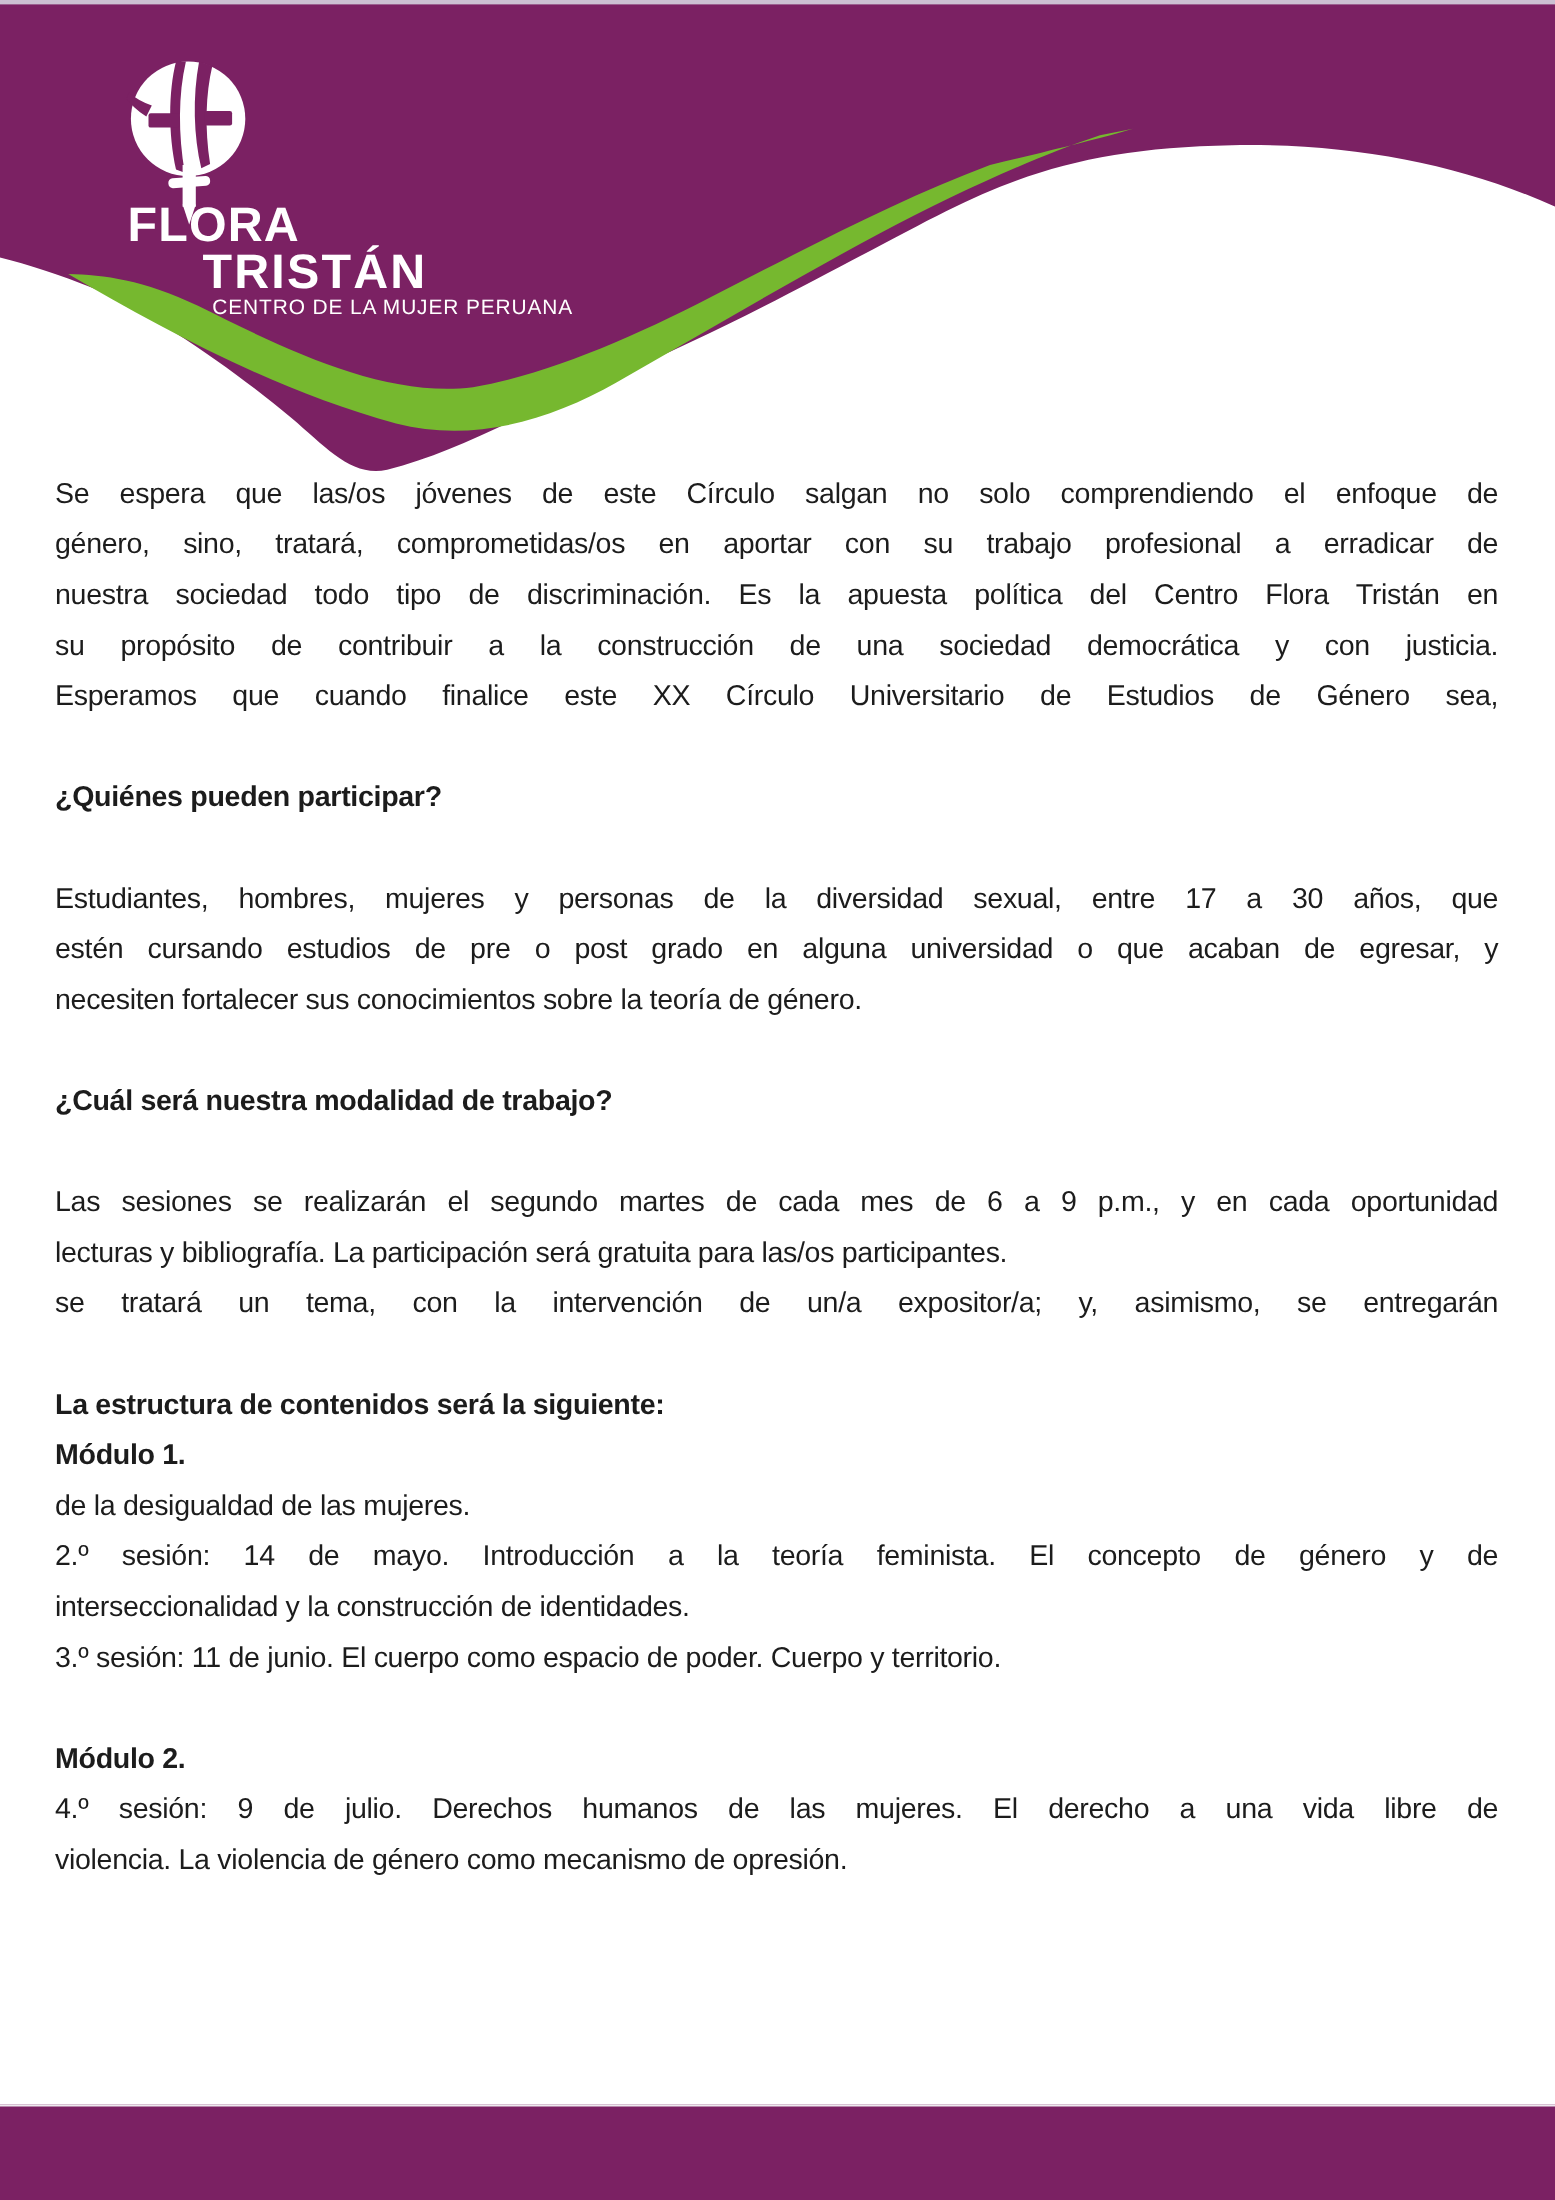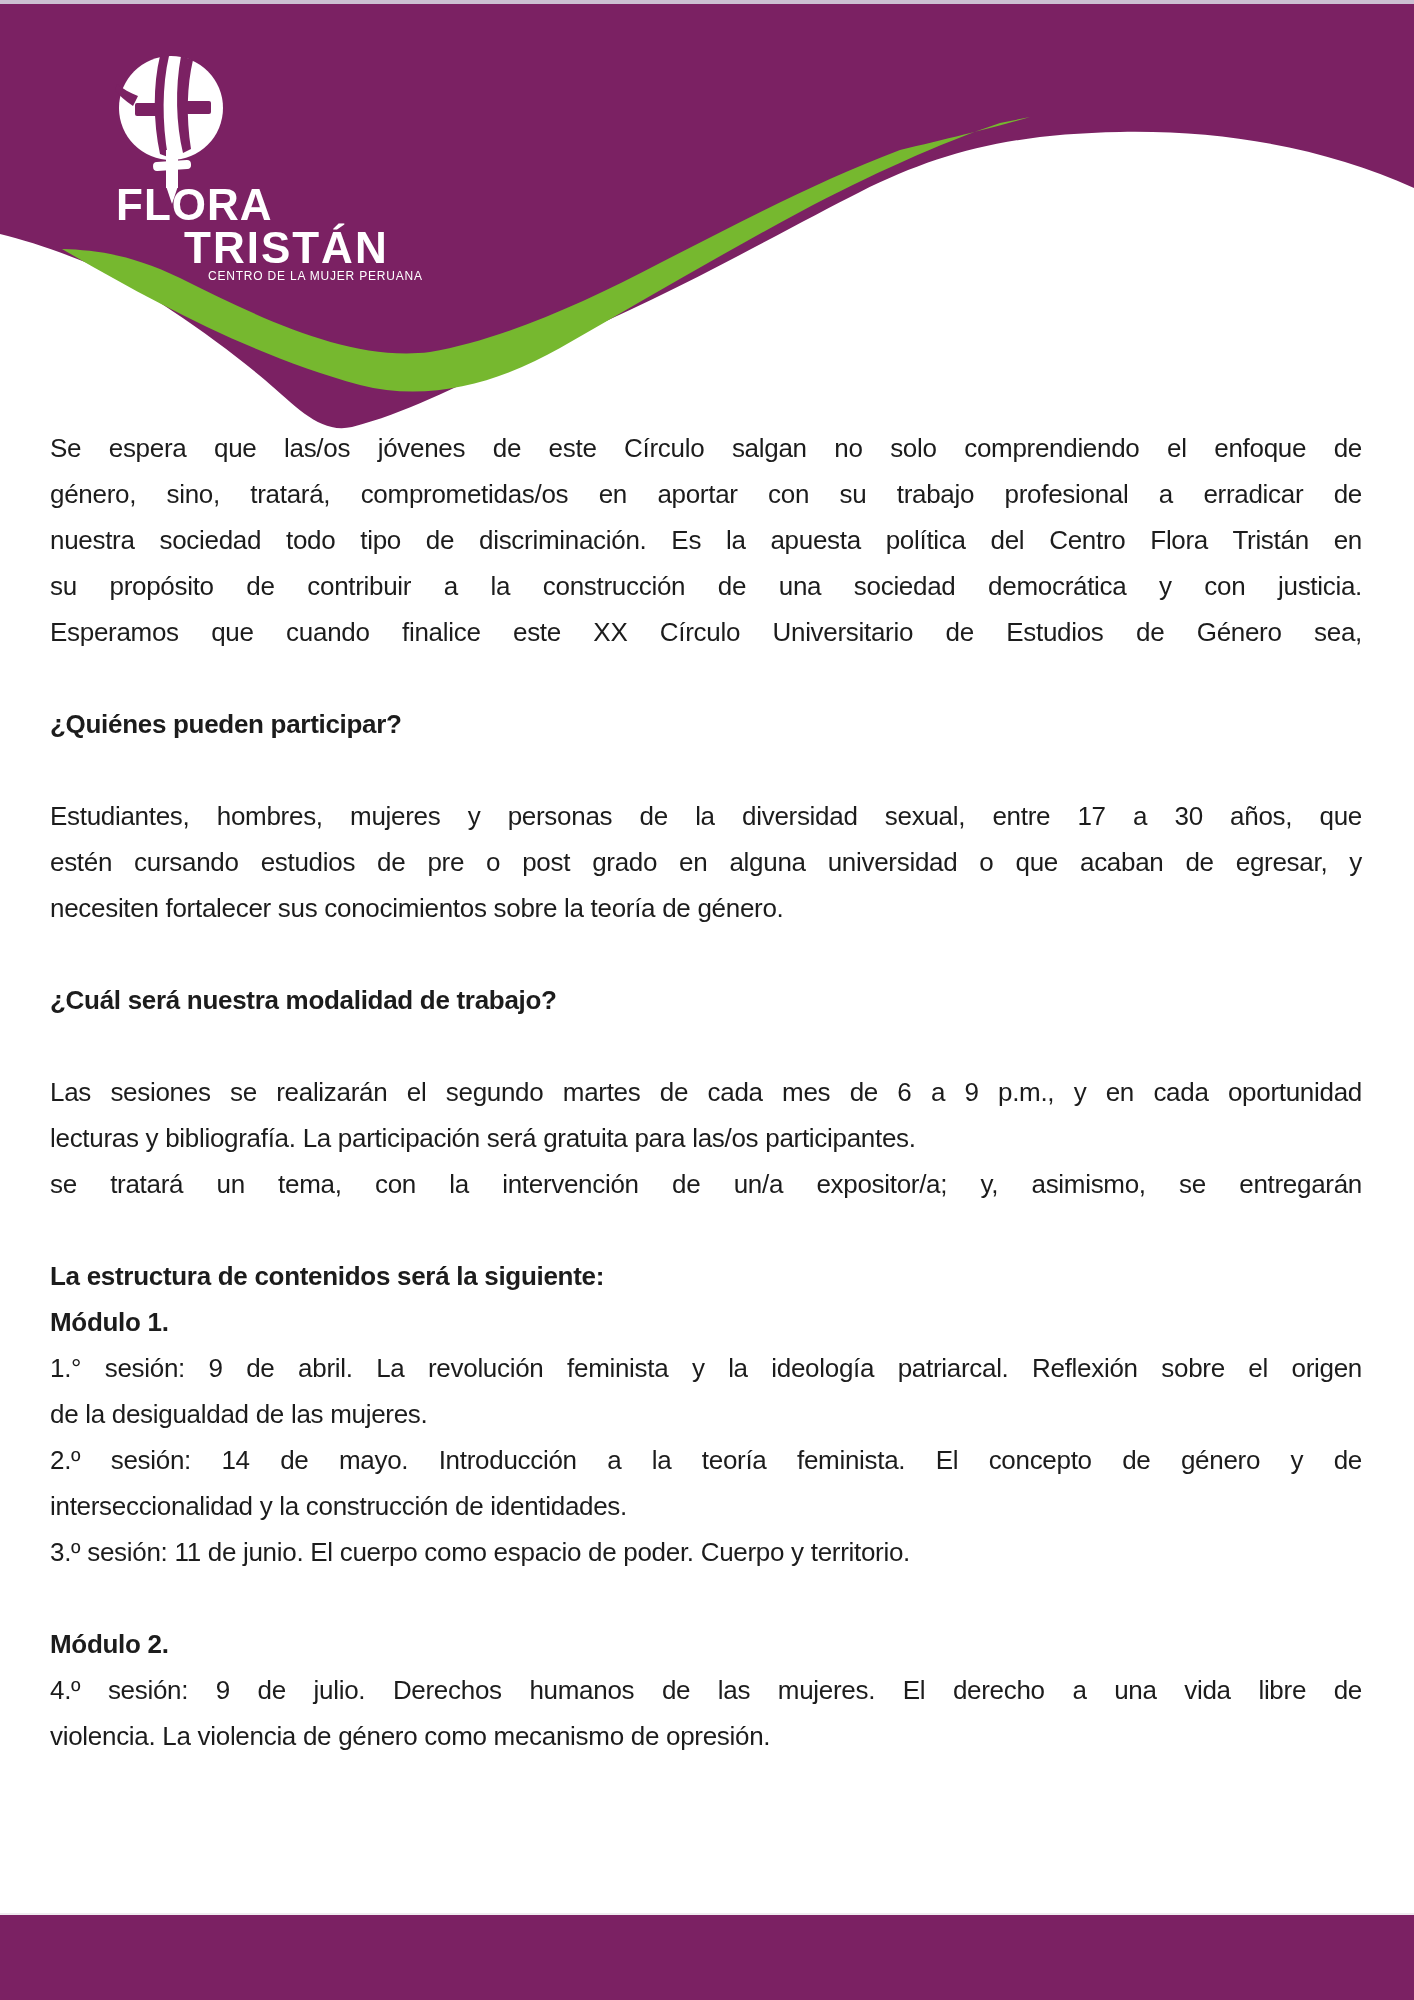--- a/index.html
+++ b/index.html
@@ -10,21 +10,21 @@
   }
   .topstrip{position:absolute;top:0;left:0;width:100%;height:4px;background:var(--top_strip);}
   .header-svg{position:absolute;top:0;left:0;display:block;}
   .wave{fill:var(--purple);}
   .swoosh{fill:var(--green);}
   .logo-white{fill:#ffffff;}
   .logo-purple{fill:var(--purple);}
   .brand{position:absolute;color:#ffffff;font-weight:bold;line-height:1;white-space:nowrap;}
   .brand-flora{left:116px;top:183px;font-size:44px;letter-spacing:1px;}
   .brand-tristan{left:184px;top:226px;font-size:44px;letter-spacing:2px;}
-  .brand-tag{left:208px;top:270px;font-size:12px;font-weight:normal;letter-spacing:0.8px;}
+  .brand-tag{left:193px;top:270px;font-size:19px;font-weight:normal;letter-spacing:0.8px;}
   .content{
     position:absolute;left:50px;right:52px;top:425px;
     color:var(--text);font-size:26px;letter-spacing:-0.3px;
   }
   .line{line-height:46px;min-height:46px;text-align:justify;}
   .line.just{text-align-last:justify;}
   .line.h{font-weight:bold;text-align:right;text-align-last:left;}
   .gap{height:46px;}
   .footer{
     position:absolute;left:0;right:0;bottom:0;height:85px;
@@ -92,21 +92,20 @@
       <div class="line">necesiten fortalecer sus conocimientos sobre la teoría de género.</div>
       <div class="gap"></div>
       <div class="line h">¿Cuál será nuestra modalidad de trabajo?</div>
       <div class="gap"></div>
       <div class="line just">Las sesiones se realizarán el segundo martes de cada mes de 6 a 9 p.m., y en cada oportunidad</div>
       <div class="line">lecturas y bibliografía. La participación será gratuita para las/os participantes.</div>
       <div class="line just">se tratará un tema, con la intervención de un/a expositor/a; y, asimismo, se entregarán</div>
       <div class="gap"></div>
       <div class="line h">La estructura de contenidos será la siguiente:</div>
       <div class="line h">Módulo 1.</div>
-      <div class="line just">1.° sesión: 9 de abril. La revolución feminista y la ideología patriarcal. Reflexión sobre el origen</div>
       <div class="line">de la desigualdad de las mujeres.</div>
       <div class="line just">2.º sesión: 14 de mayo. Introducción a la teoría feminista. El concepto de género y de</div>
       <div class="line">interseccionalidad y la construcción de identidades.</div>
       <div class="line">3.º sesión: 11 de junio. El cuerpo como espacio de poder. Cuerpo y territorio.</div>
       <div class="gap"></div>
       <div class="line h">Módulo 2.</div>
       <div class="line just">4.º sesión: 9 de julio. Derechos humanos de las mujeres. El derecho a una vida libre de</div>
       <div class="line">violencia. La violencia de género como mecanismo de opresión.</div>
     </div>
 

